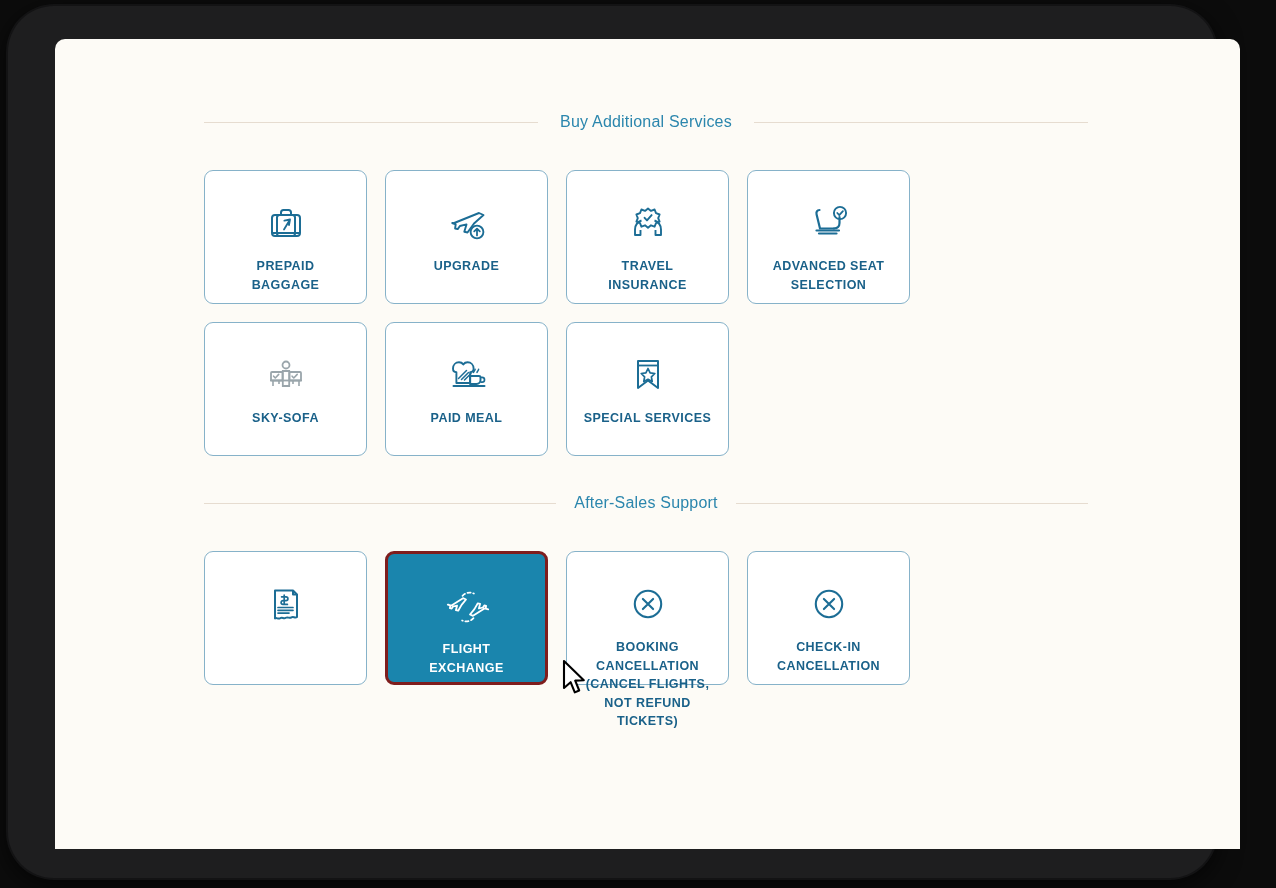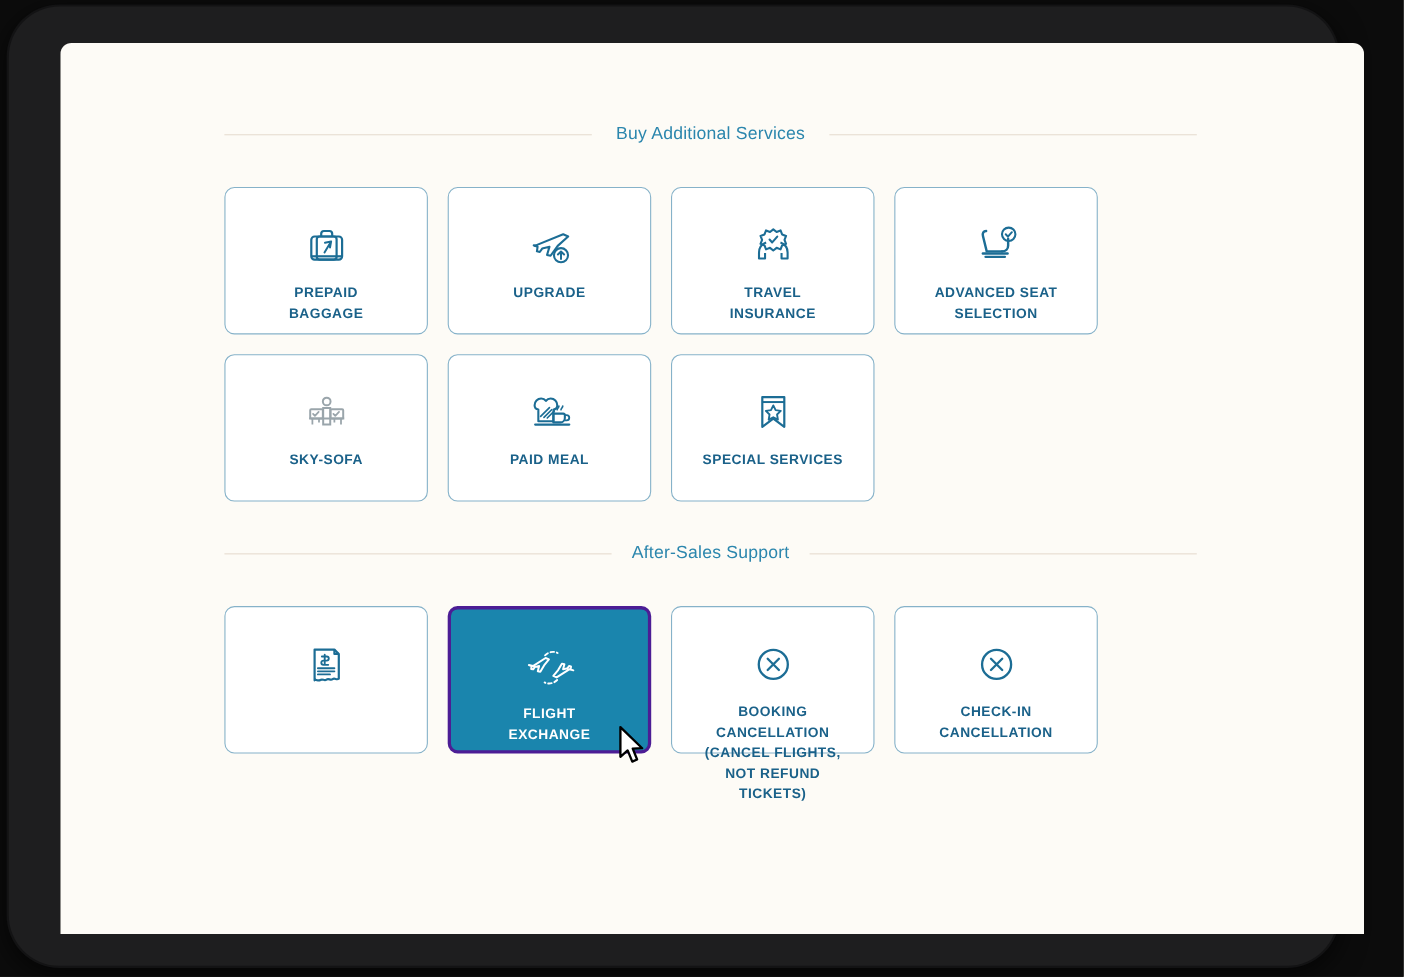--- a/index.html
+++ b/index.html
@@ -69,21 +69,21 @@
   .tile-grid {
     display: flex;
     flex-wrap: wrap;
     gap: 18px;
     width: 884px;
   }
 
   .tile {
     position: relative;
     flex: 0 0 auto;
-    width: 185px;
+    width: 163px;
     height: 134px;
     background: #ffffff;
     border: 1px solid #86b2c9;
     border-radius: 9px;
     display: flex;
     flex-direction: column;
     align-items: center;
     justify-content: flex-start;
     padding-top: 30px;
     cursor: pointer;
@@ -112,21 +112,21 @@
     text-transform: uppercase;
     white-space: pre-line;
   }
 
   
   .tile.icon-muted .tile-icon { color: #9aa5ab; }
 
   
   .tile.selected {
     background: #1a85ad;
-    border: 3px solid #4c1d95;
+    border: 3px solid #7f1d1d;
   }
   .tile.selected .tile-icon { color: #ffffff; }
   .tile.selected .tile-label { color: #ffffff; }
 
   
   #mouse-cursor {
     position: absolute;
     left: 507px;
     top: 620px;
     width: 26px;

